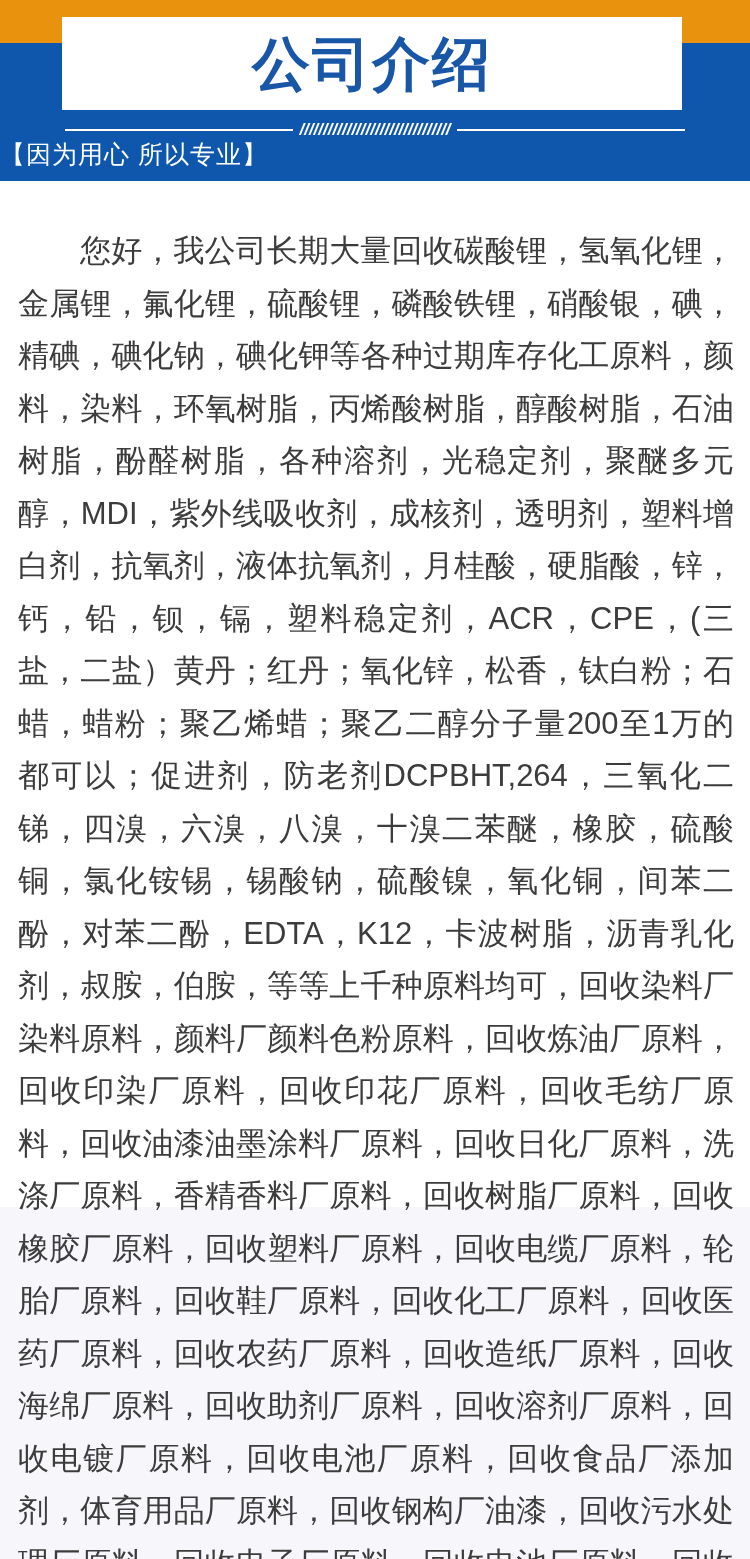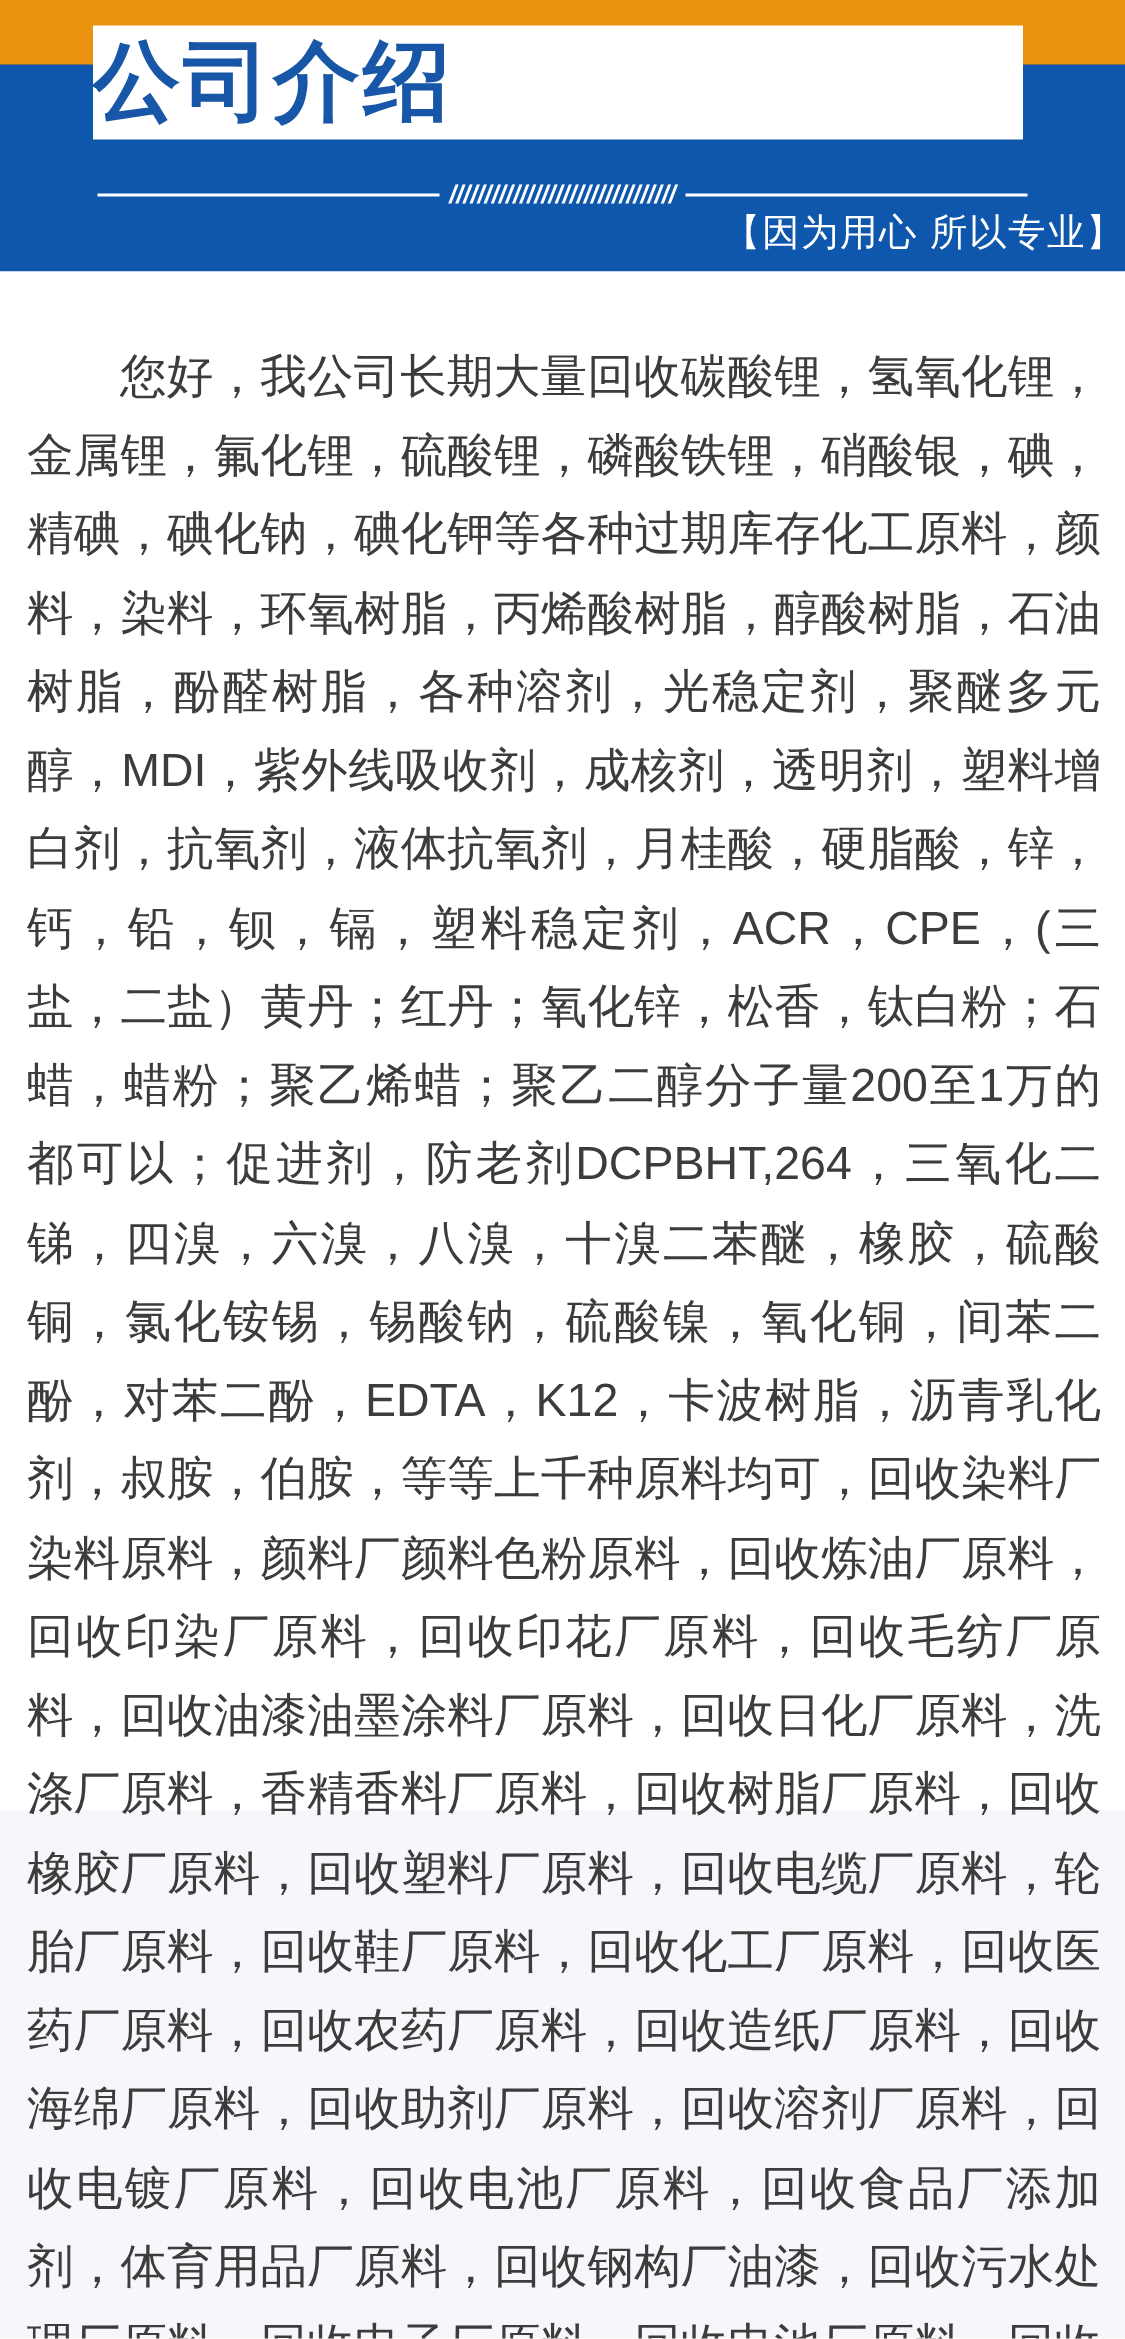--- a/index.html
+++ b/index.html
@@ -25,25 +25,26 @@
     position: absolute;
     top: 0; left: 0; right: 0;
     height: 43px;
     background: #E8920D;
   }
   .title-card {
     position: absolute;
     top: 17px;
     left: 62px;
     right: 68px;
-    height: 76px;
+    height: 93px;
     background: #ffffff;
     z-index: 2;
     display: flex;
     align-items: center;
+    justify-content: center;
   }
   .page-title {
     margin: 0;
     font-size: 58px;
     font-weight: bold;
     color: #1856A8;
     letter-spacing: 2px;
     line-height: 1;
   }
   .divider {
@@ -68,21 +69,21 @@
     font-size: 17px;
     line-height: 14px;
     letter-spacing: 0px;
     margin: 0 6px;
     white-space: nowrap;
   }
   .tagline {
     position: absolute;
     top: 138px;
     left: 0; right: 0;
-    text-align: right;
+    text-align: left;
     color: #ffffff;
     font-size: 25px;
     letter-spacing: 1px;
     z-index: 2;
   }
   
   .content {
     position: relative;
     height: 1378px;
     background: linear-gradient(to bottom,

